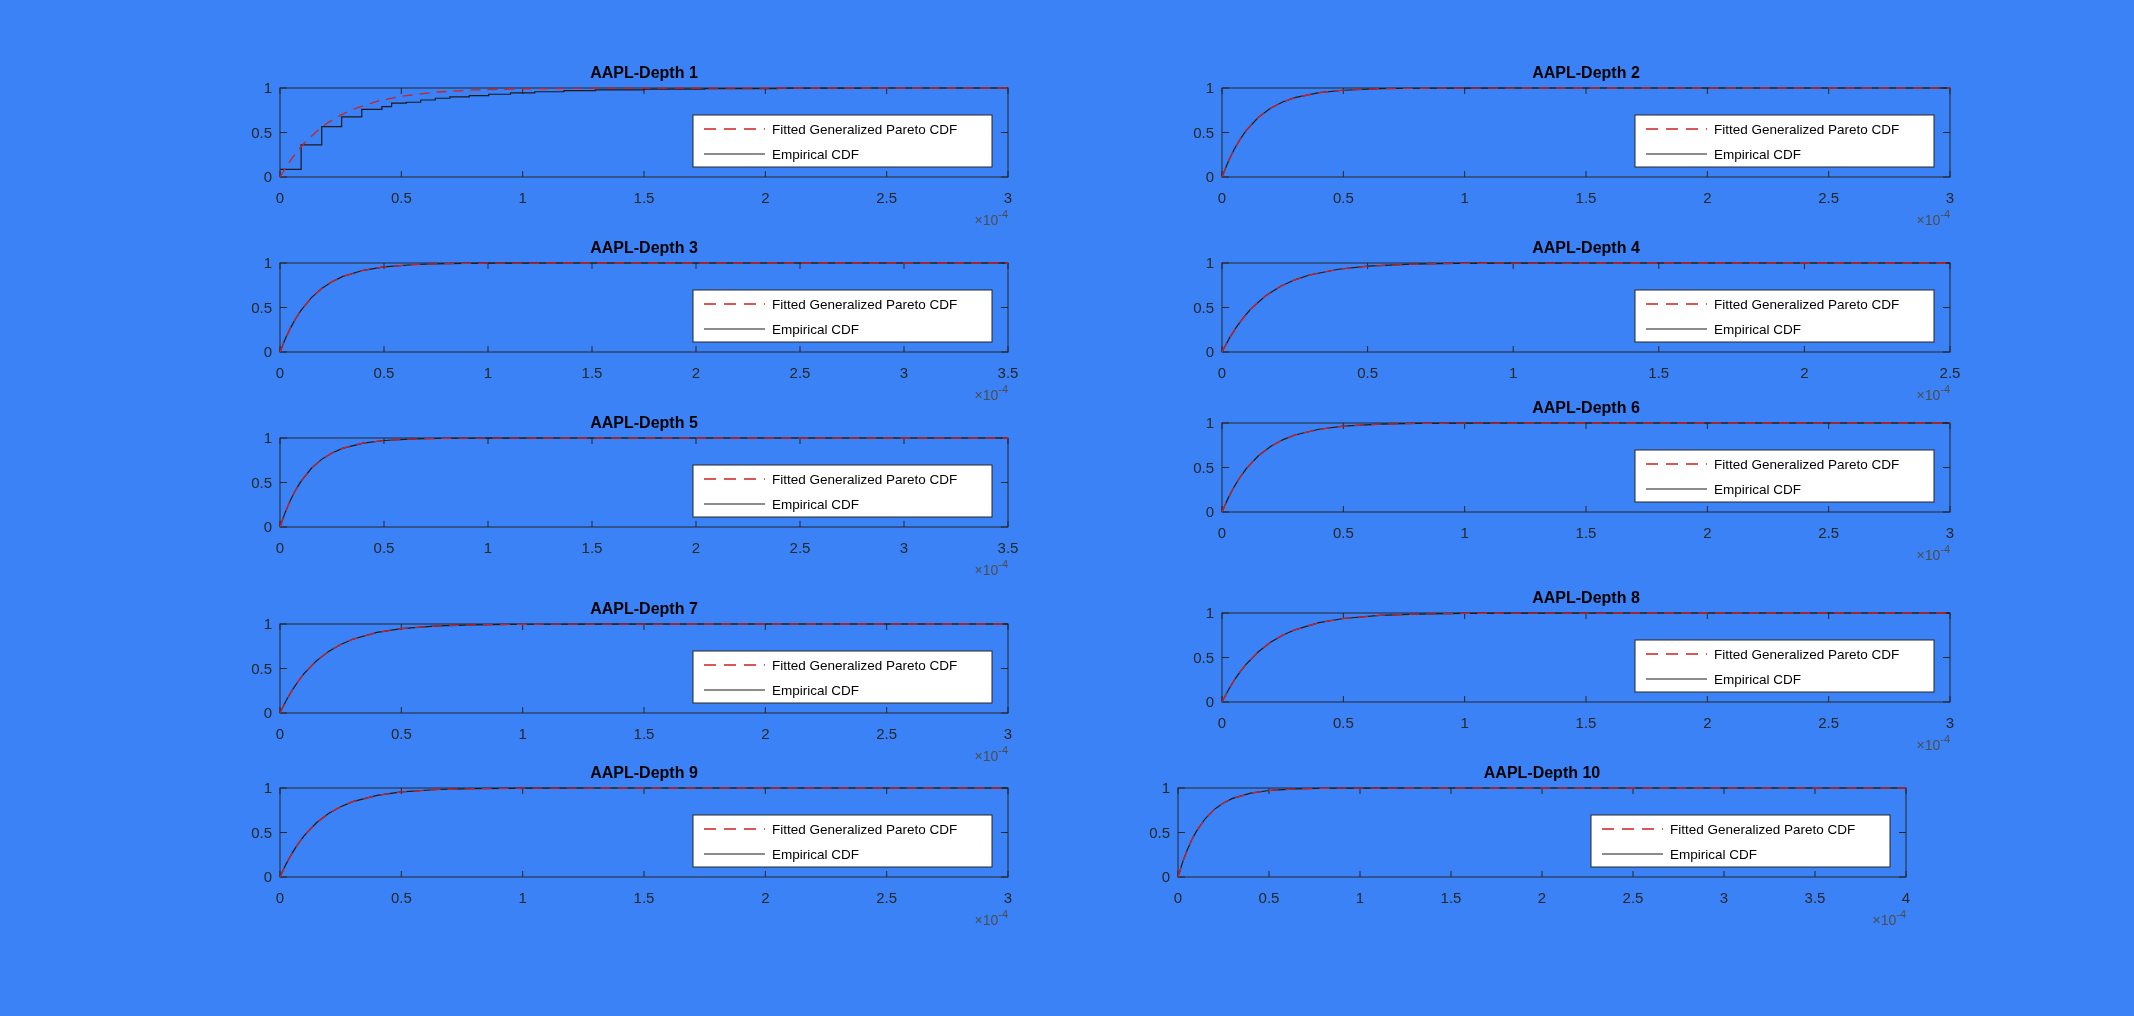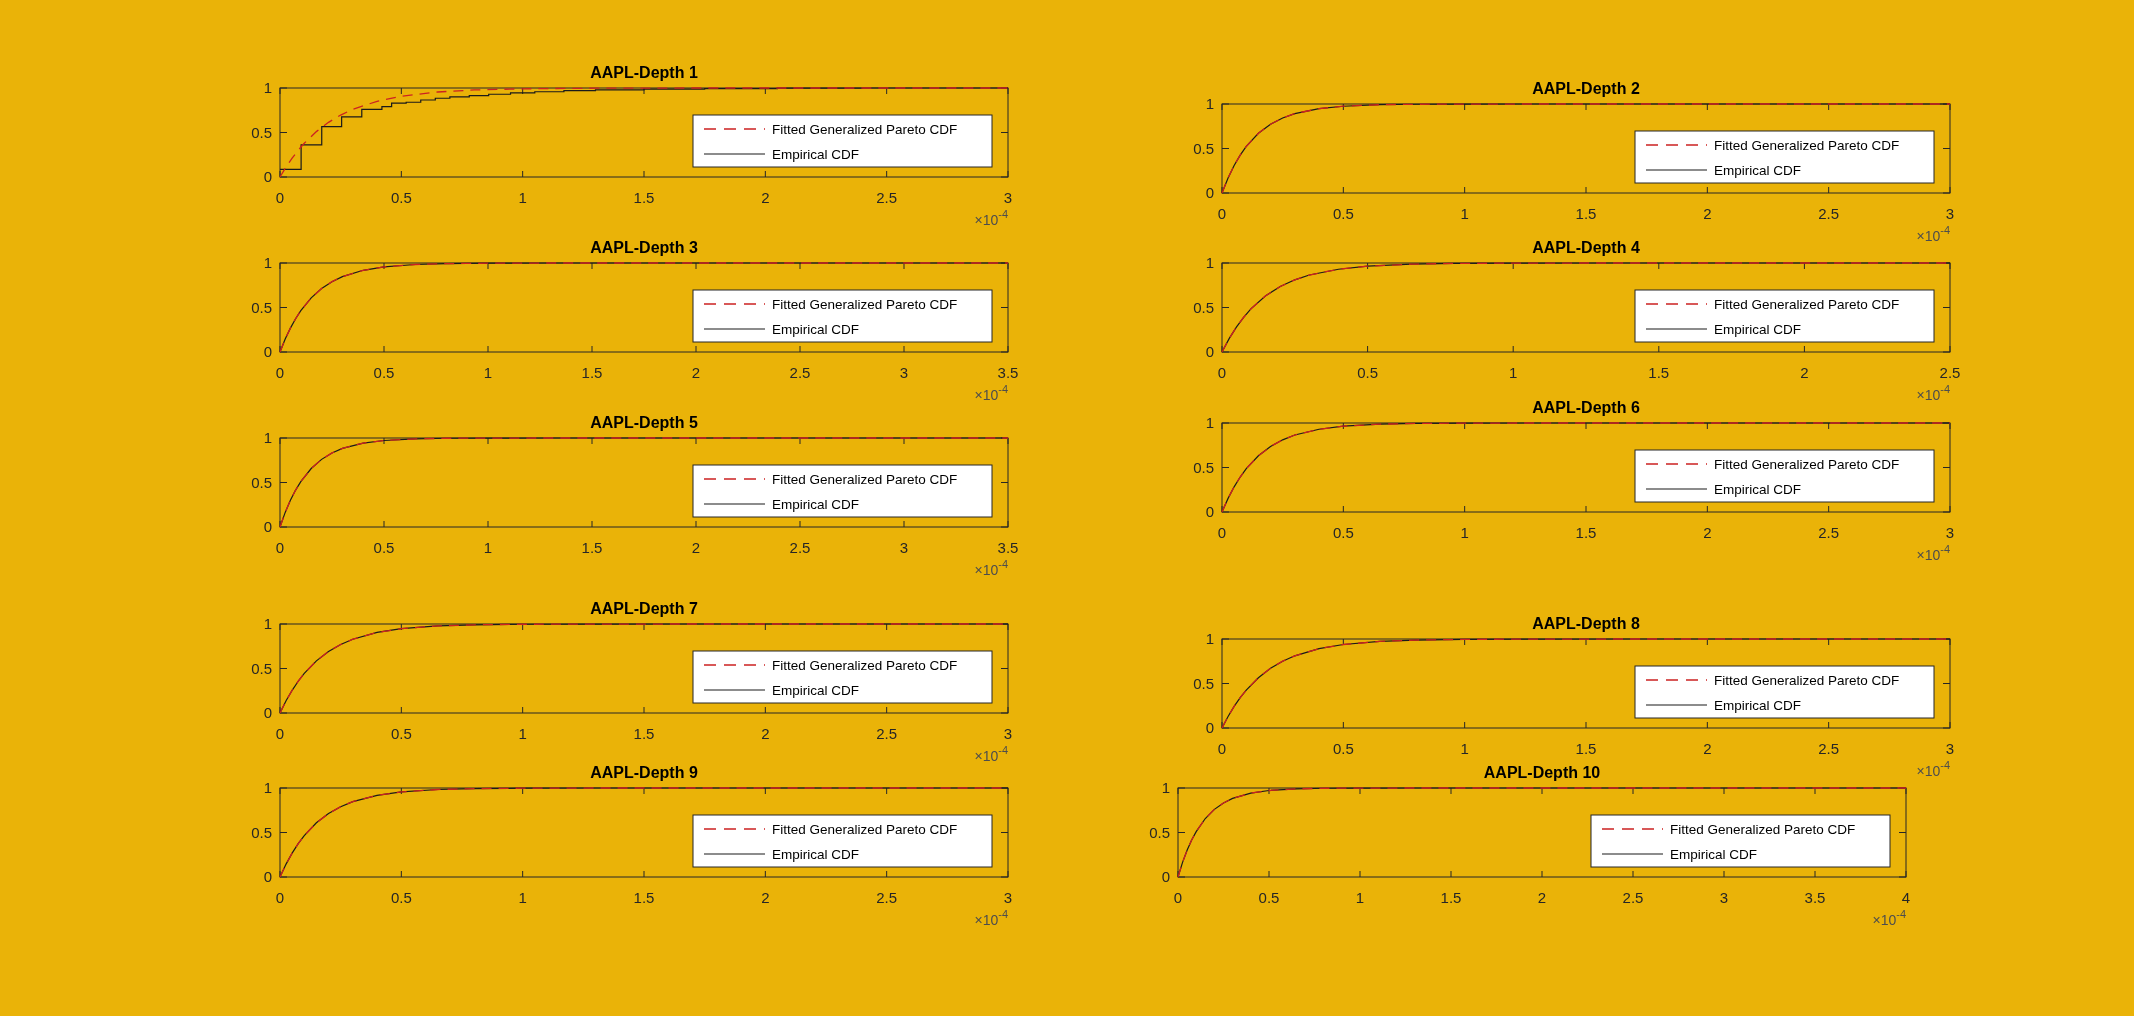--- a/index.html
+++ b/index.html
@@ -1,16 +1,16 @@
 <!DOCTYPE html>
 <html><head>
 <meta charset="utf-8">
 <style>
   html,body{margin:0;padding:0;background:#ffffff;}
-  #figure{position:relative;width:2134px;height:1016px;background:#eab308;overflow:hidden;
+  #figure{position:relative;width:2134px;height:1016px;background:#3b82f6;overflow:hidden;
           font-family:"Liberation Sans", sans-serif;}
   .subplot{position:absolute;}
   svg text{font-family:"Liberation Sans", sans-serif;}
 </style>
 </head>
 <body>
 
 <div id="figure">
     <div class="subplot" style="left: 205px; top: 50px;"><svg width="860" height="178" viewBox="0 0 860 178">
         <text x="439" y="28" text-anchor="middle" font-size="16px" font-weight="bold" fill="#000000">AAPL-Depth 1</text>
@@ -53,21 +53,21 @@
         <path d="M 75 119.435 H 96.112 V 94.96000000000001 H 116.73866666666666 V 76.715 H 136.63733333333334 V 66.925 H 156.77866666666665 V 59.36 H 176.92 V 56.69 H 186.62666666666667 V 53.13000000000001 H 201.18666666666667 V 52.24000000000001 H 215.74666666666667 V 50.015 H 230.30666666666667 V 48.235 H 244.86666666666665 V 46.89999999999999 H 264.28 V 45.565 H 283.6933333333334 V 44.22999999999999 H 305.5333333333333 V 42.89500000000001 H 329.8 V 41.738 H 358.91999999999996 V 40.67 H 390.4666666666667 V 39.78 H 439 V 39.068 H 499.6666666666667 V 38.534000000000006 H 572.4666666666666 V 38.178 H 657.4 V 38 H 803" fill="none" stroke="#1a1a1a" stroke-width="1.2"></path>
         <path d="M75 127 L81.06666666666666 117.032 L87.13333333333333 108.132 L93.2 100.3 L99.26666666666667 93.269 L111.4 81.61 L123.53333333333333 72.354 L135.66666666666666 65.05600000000001 L147.8 59.36 L172.06666666666666 51.260999999999996 L196.33333333333331 46.188 L232.73333333333335 42.00500000000001 L269.1333333333333 39.958 L317.66666666666663 38.801 L390.4666666666667 38.178 L487.5333333333333 38 L608.8666666666667 38 L803 38" fill="none" stroke="#cc2222" stroke-width="1.3" stroke-dasharray="10 7"></path>
         <g>
           <rect x="488" y="65" width="299" height="52" fill="#ffffff" stroke="#262626" stroke-width="1"></rect>
           <line x1="499" y1="79" x2="560" y2="79" stroke="#cc2222" stroke-width="1.3" stroke-dasharray="12 8"></line>
           <text x="567" y="84" font-size="13.5px" fill="#000000">Fitted Generalized Pareto CDF</text>
           <line x1="499" y1="104" x2="560" y2="104" stroke="#1a1a1a" stroke-width="1.2"></line>
           <text x="567" y="109" font-size="13.5px" fill="#000000">Empirical CDF</text>
         </g>
       </svg></div>
-    <div class="subplot" style="left: 1147px; top: 66px;"><svg width="860" height="178" viewBox="0 0 860 178">
+    <div class="subplot" style="left: 1147px; top: 50px;"><svg width="860" height="178" viewBox="0 0 860 178">
         <text x="439" y="28" text-anchor="middle" font-size="16px" font-weight="bold" fill="#000000">AAPL-Depth 2</text>
         <rect x="75" y="38" width="728" height="89" fill="none" stroke="#262626" stroke-width="1"></rect>
         <g>
           <line x1="75" y1="127" x2="75" y2="121" stroke="#262626" stroke-width="1"></line>
           <line x1="75" y1="38" x2="75" y2="44" stroke="#262626" stroke-width="1"></line>
           <text x="75" y="153" text-anchor="middle" font-size="15px" fill="#262626">0</text>
           <line x1="196.33333333333331" y1="127" x2="196.33333333333331" y2="121" stroke="#262626" stroke-width="1"></line>
           <line x1="196.33333333333331" y1="38" x2="196.33333333333331" y2="44" stroke="#262626" stroke-width="1"></line>
           <text x="196.33333333333331" y="153" text-anchor="middle" font-size="15px" fill="#262626">0.5</text>
           <line x1="317.66666666666663" y1="127" x2="317.66666666666663" y2="121" stroke="#262626" stroke-width="1"></line>
@@ -344,21 +344,21 @@
         <path d="M75 127 L81.06666666666666 114.807 L87.13333333333333 104.305 L93.2 95.227 L99.26666666666667 87.395 L111.4 74.846 L123.53333333333333 65.412 L135.66666666666666 58.47 L147.8 53.21900000000001 L172.06666666666666 46.455 L196.33333333333331 42.717 L232.73333333333335 39.958 L269.1333333333333 38.801 L317.66666666666663 38.266999999999996 L390.4666666666667 38.089 L487.5333333333333 38 L608.8666666666667 38 L803 38" fill="none" stroke="#1a1a1a" stroke-width="1.2"></path>
         <path d="M75 127 L81.06666666666666 114.807 L87.13333333333333 104.305 L93.2 95.227 L99.26666666666667 87.395 L111.4 74.846 L123.53333333333333 65.412 L135.66666666666666 58.47 L147.8 53.21900000000001 L172.06666666666666 46.455 L196.33333333333331 42.717 L232.73333333333335 39.958 L269.1333333333333 38.801 L317.66666666666663 38.266999999999996 L390.4666666666667 38.089 L487.5333333333333 38 L608.8666666666667 38 L803 38" fill="none" stroke="#cc2222" stroke-width="1.3" stroke-dasharray="10 7"></path>
         <g>
           <rect x="488" y="65" width="299" height="52" fill="#ffffff" stroke="#262626" stroke-width="1"></rect>
           <line x1="499" y1="79" x2="560" y2="79" stroke="#cc2222" stroke-width="1.3" stroke-dasharray="12 8"></line>
           <text x="567" y="84" font-size="13.5px" fill="#000000">Fitted Generalized Pareto CDF</text>
           <line x1="499" y1="104" x2="560" y2="104" stroke="#1a1a1a" stroke-width="1.2"></line>
           <text x="567" y="109" font-size="13.5px" fill="#000000">Empirical CDF</text>
         </g>
       </svg></div>
-    <div class="subplot" style="left: 1147px; top: 601px;"><svg width="860" height="178" viewBox="0 0 860 178">
+    <div class="subplot" style="left: 1147px; top: 575px;"><svg width="860" height="178" viewBox="0 0 860 178">
         <text x="439" y="28" text-anchor="middle" font-size="16px" font-weight="bold" fill="#000000">AAPL-Depth 8</text>
         <rect x="75" y="38" width="728" height="89" fill="none" stroke="#262626" stroke-width="1"></rect>
         <g>
           <line x1="75" y1="127" x2="75" y2="121" stroke="#262626" stroke-width="1"></line>
           <line x1="75" y1="38" x2="75" y2="44" stroke="#262626" stroke-width="1"></line>
           <text x="75" y="153" text-anchor="middle" font-size="15px" fill="#262626">0</text>
           <line x1="196.33333333333331" y1="127" x2="196.33333333333331" y2="121" stroke="#262626" stroke-width="1"></line>
           <line x1="196.33333333333331" y1="38" x2="196.33333333333331" y2="44" stroke="#262626" stroke-width="1"></line>
           <text x="196.33333333333331" y="153" text-anchor="middle" font-size="15px" fill="#262626">0.5</text>
           <line x1="317.66666666666663" y1="127" x2="317.66666666666663" y2="121" stroke="#262626" stroke-width="1"></line>

